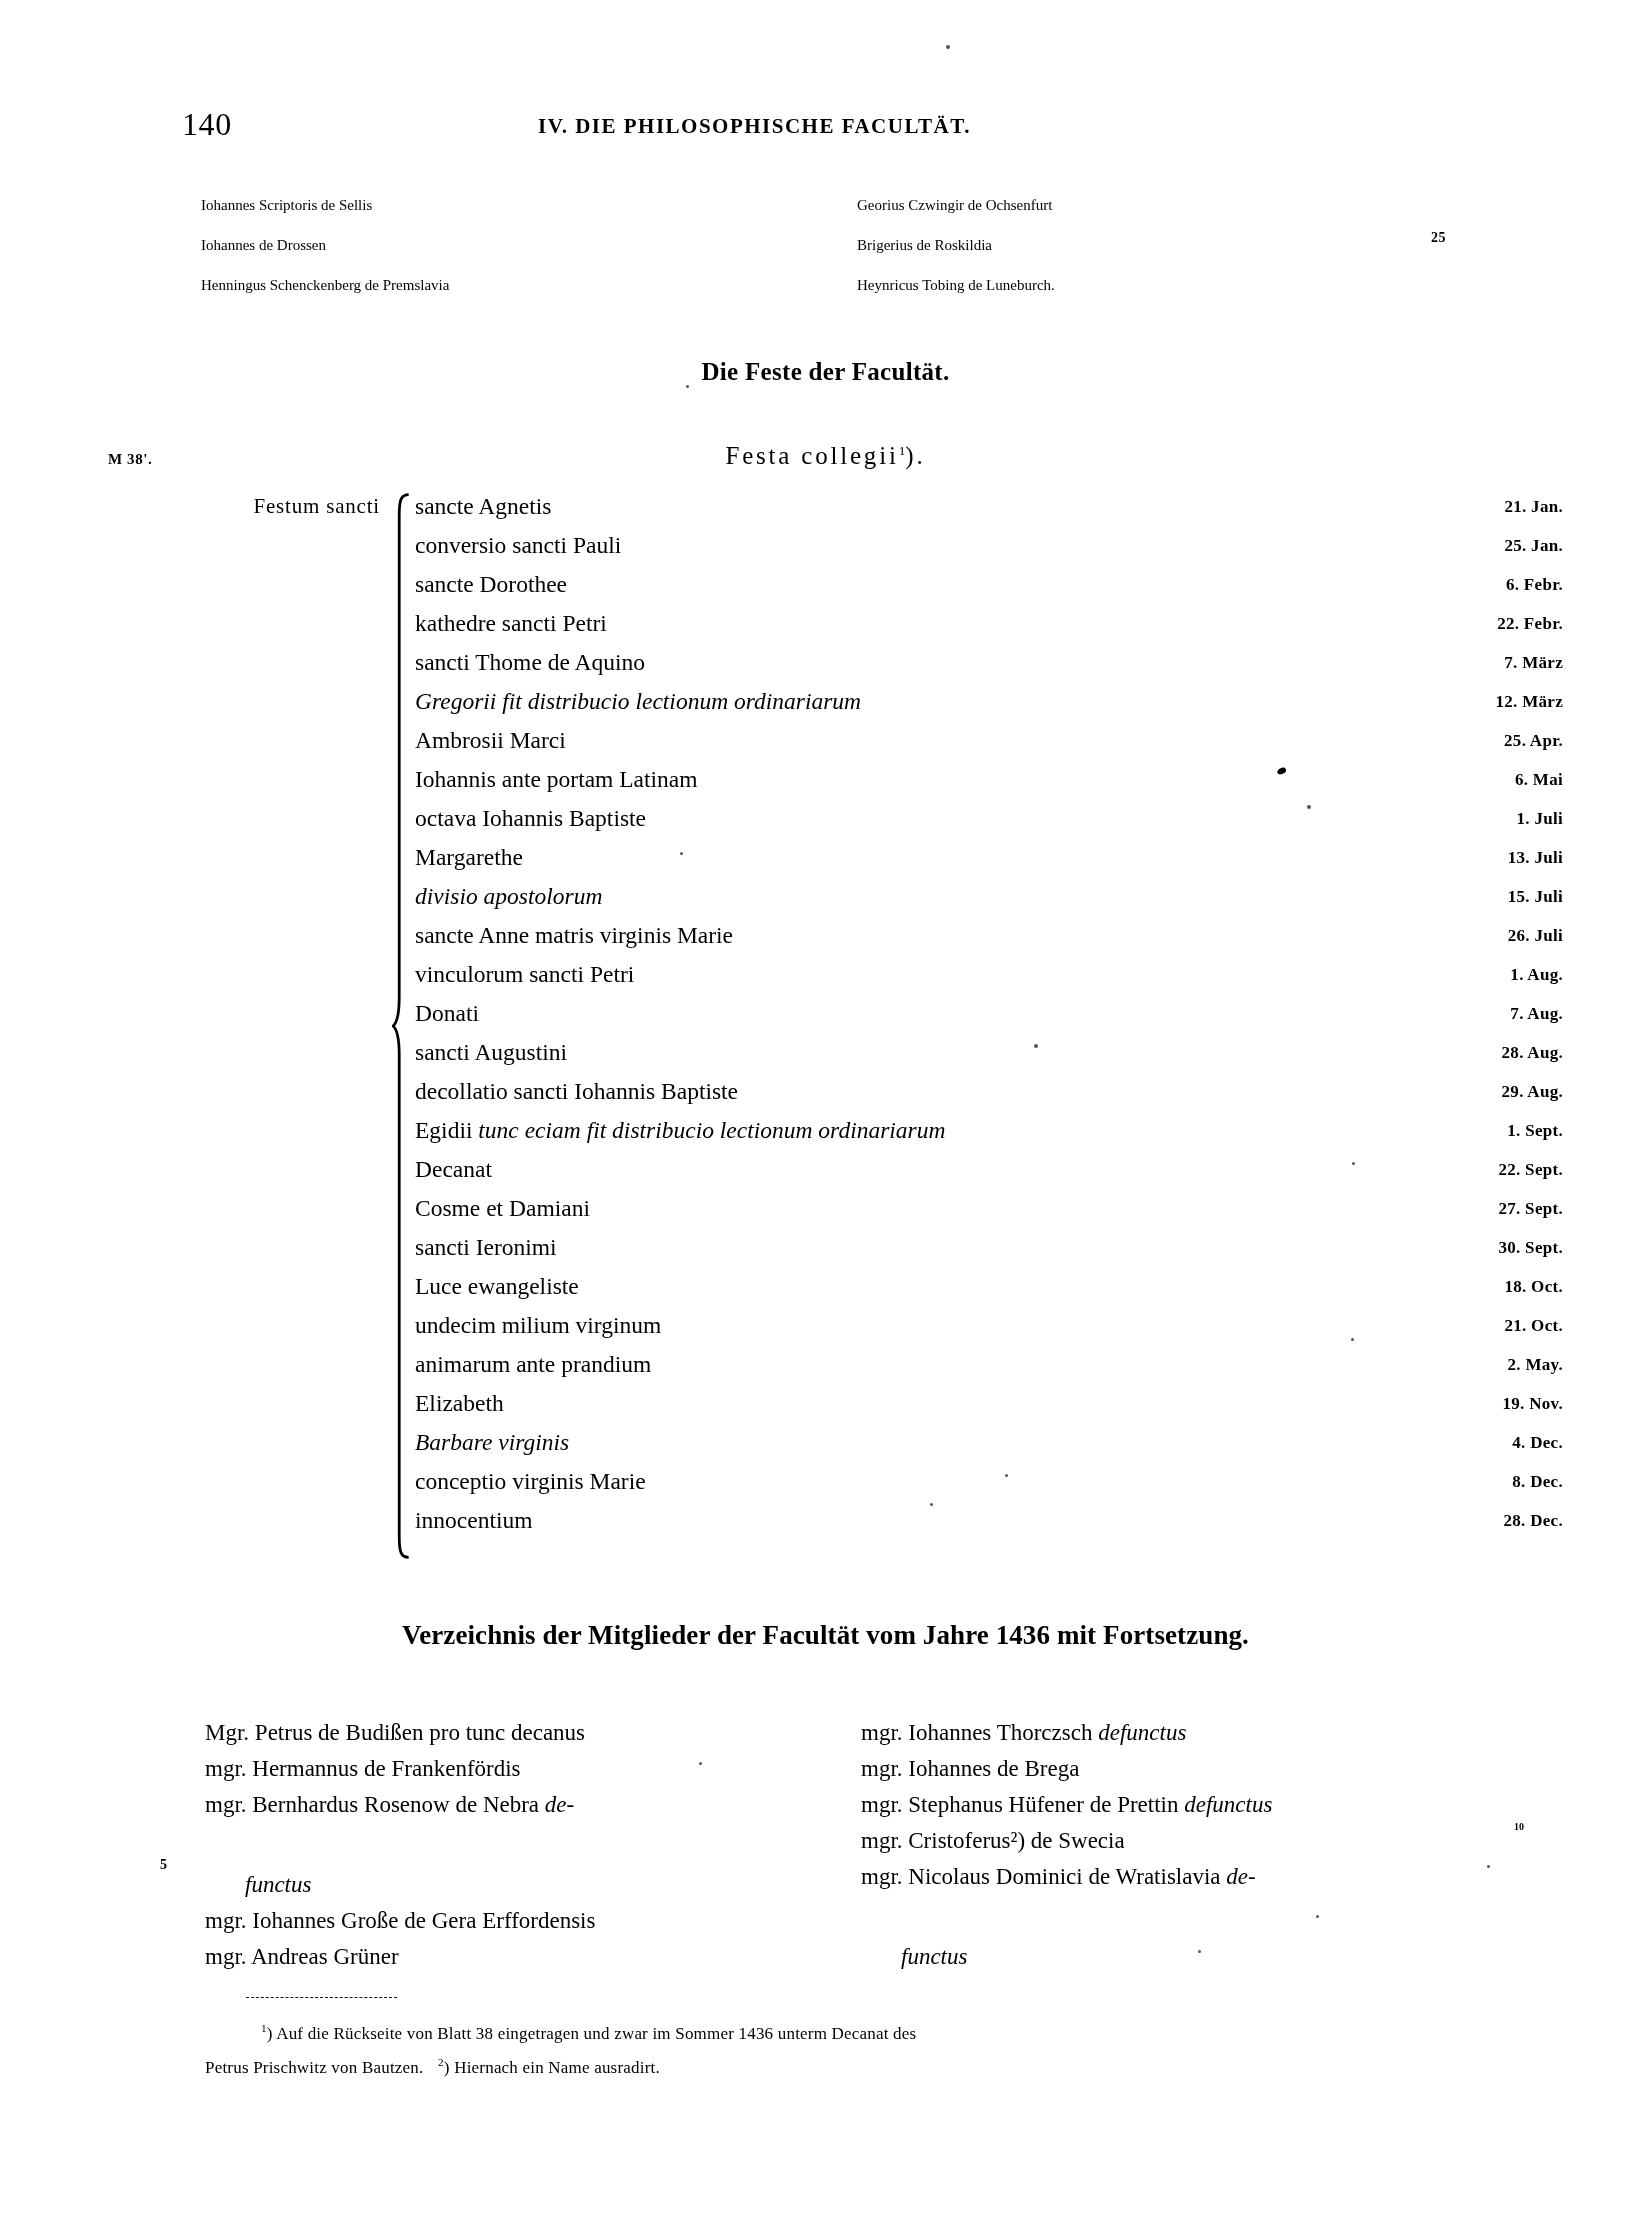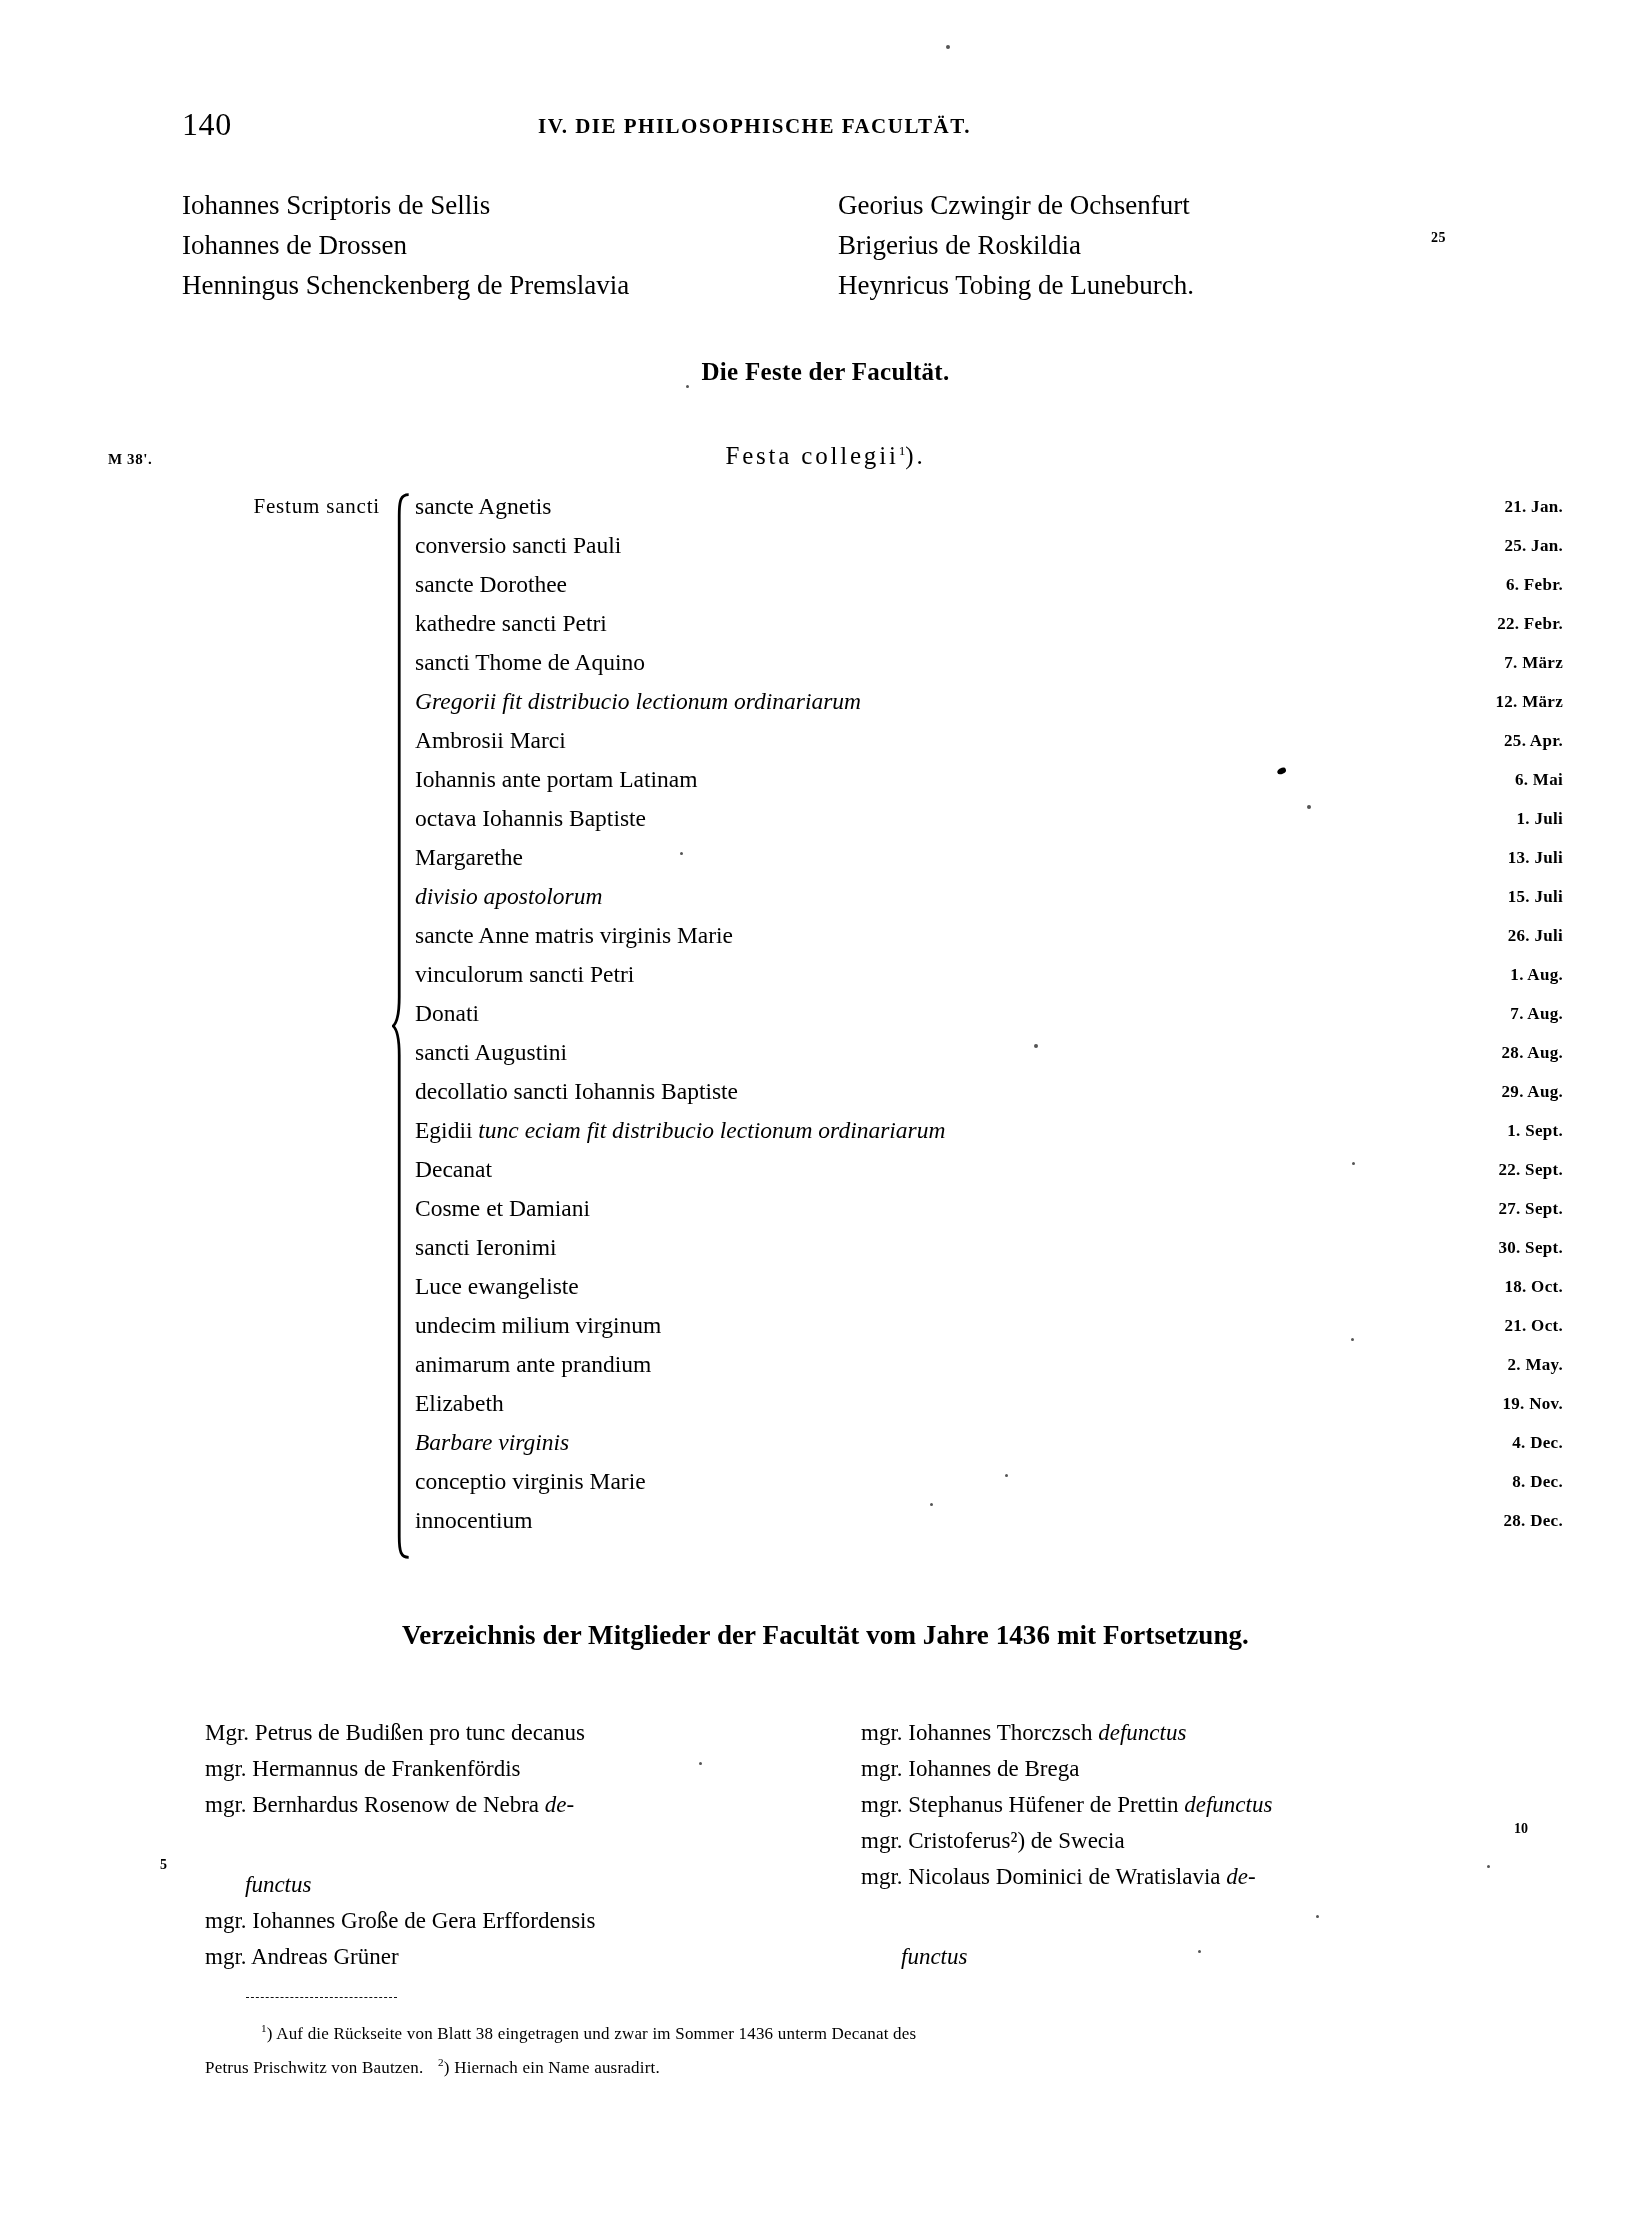--- a/index.html
+++ b/index.html
@@ -46,23 +46,24 @@
 
   
   .names-block {
     position: absolute;
     top: 185px;
     left: 0;
     width: 100%;
   }
   .names-col {
     position: absolute;
-    font-size: 27px;
+    font-size: 15px;
     line-height: 40px;
     white-space: nowrap;
+    margin-left: 19px;
   }
   .names-col.left  { left: 182px; top: 0; }
   .names-col.right { left: 838px; top: 0; }
   .line-num-25 {
     position: absolute;
     left: 1431px;
     top: 45px;
     font-size: 14px;
     font-weight: 600;
     letter-spacing: 0.6px;
@@ -203,21 +204,21 @@
     position: absolute;
     left: 160px;
     top: 142px;
     font-size: 14px;
     font-weight: 600;
   }
   .line-num-10 {
     position: absolute;
     left: 1514px;
     top: 106px;
-    font-size: 14px;
+    font-size: 10px;
     font-weight: 600;
   }
 
   
   .fn-rule {
     position: absolute;
     left: 246px;
     top: 1997px;
     width: 151px;
     border-top: 1.7px dashed #111;

